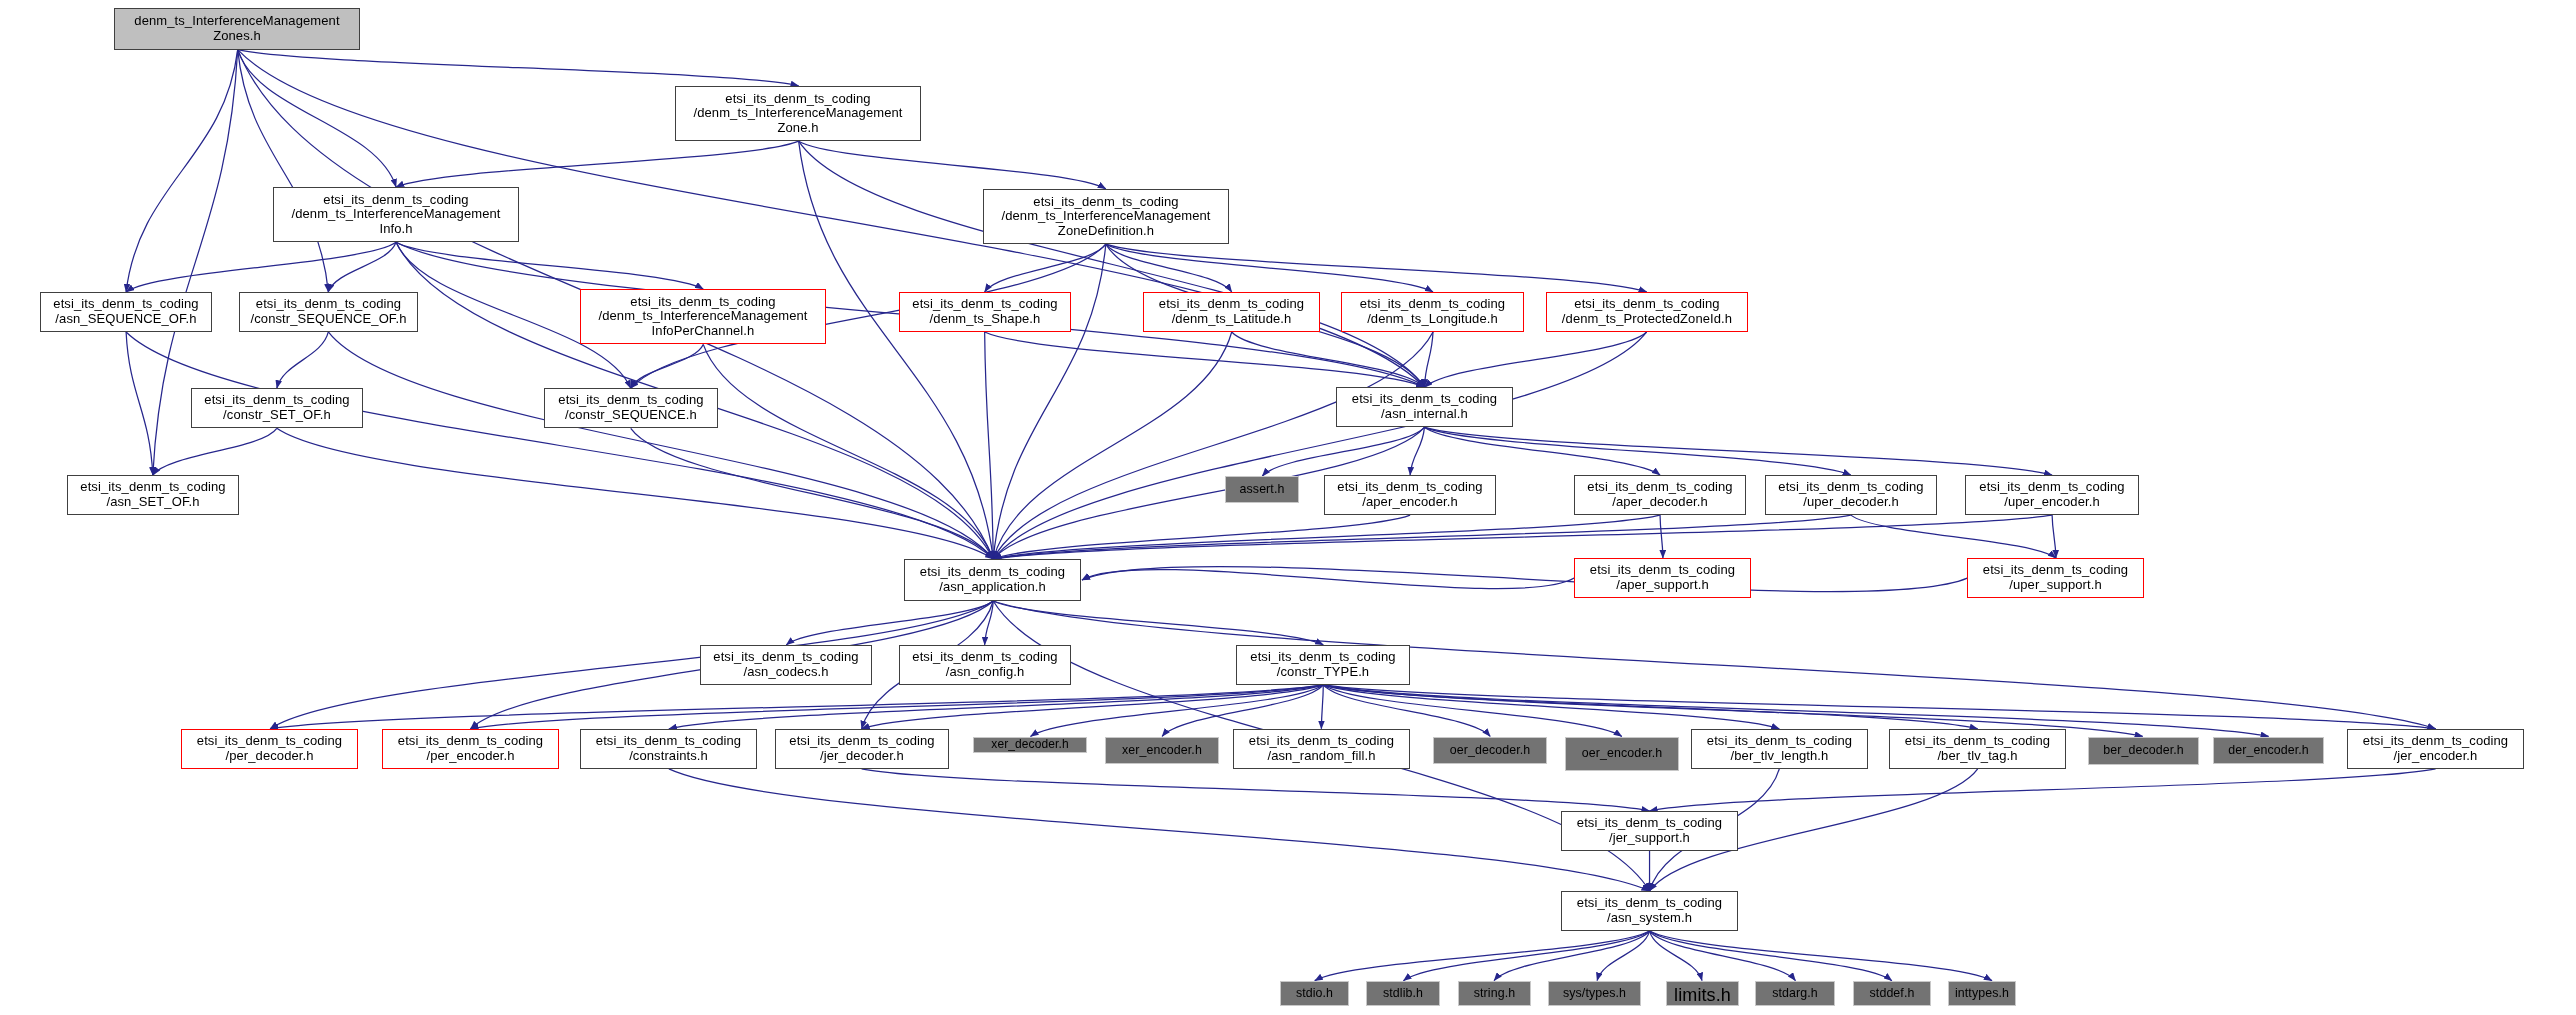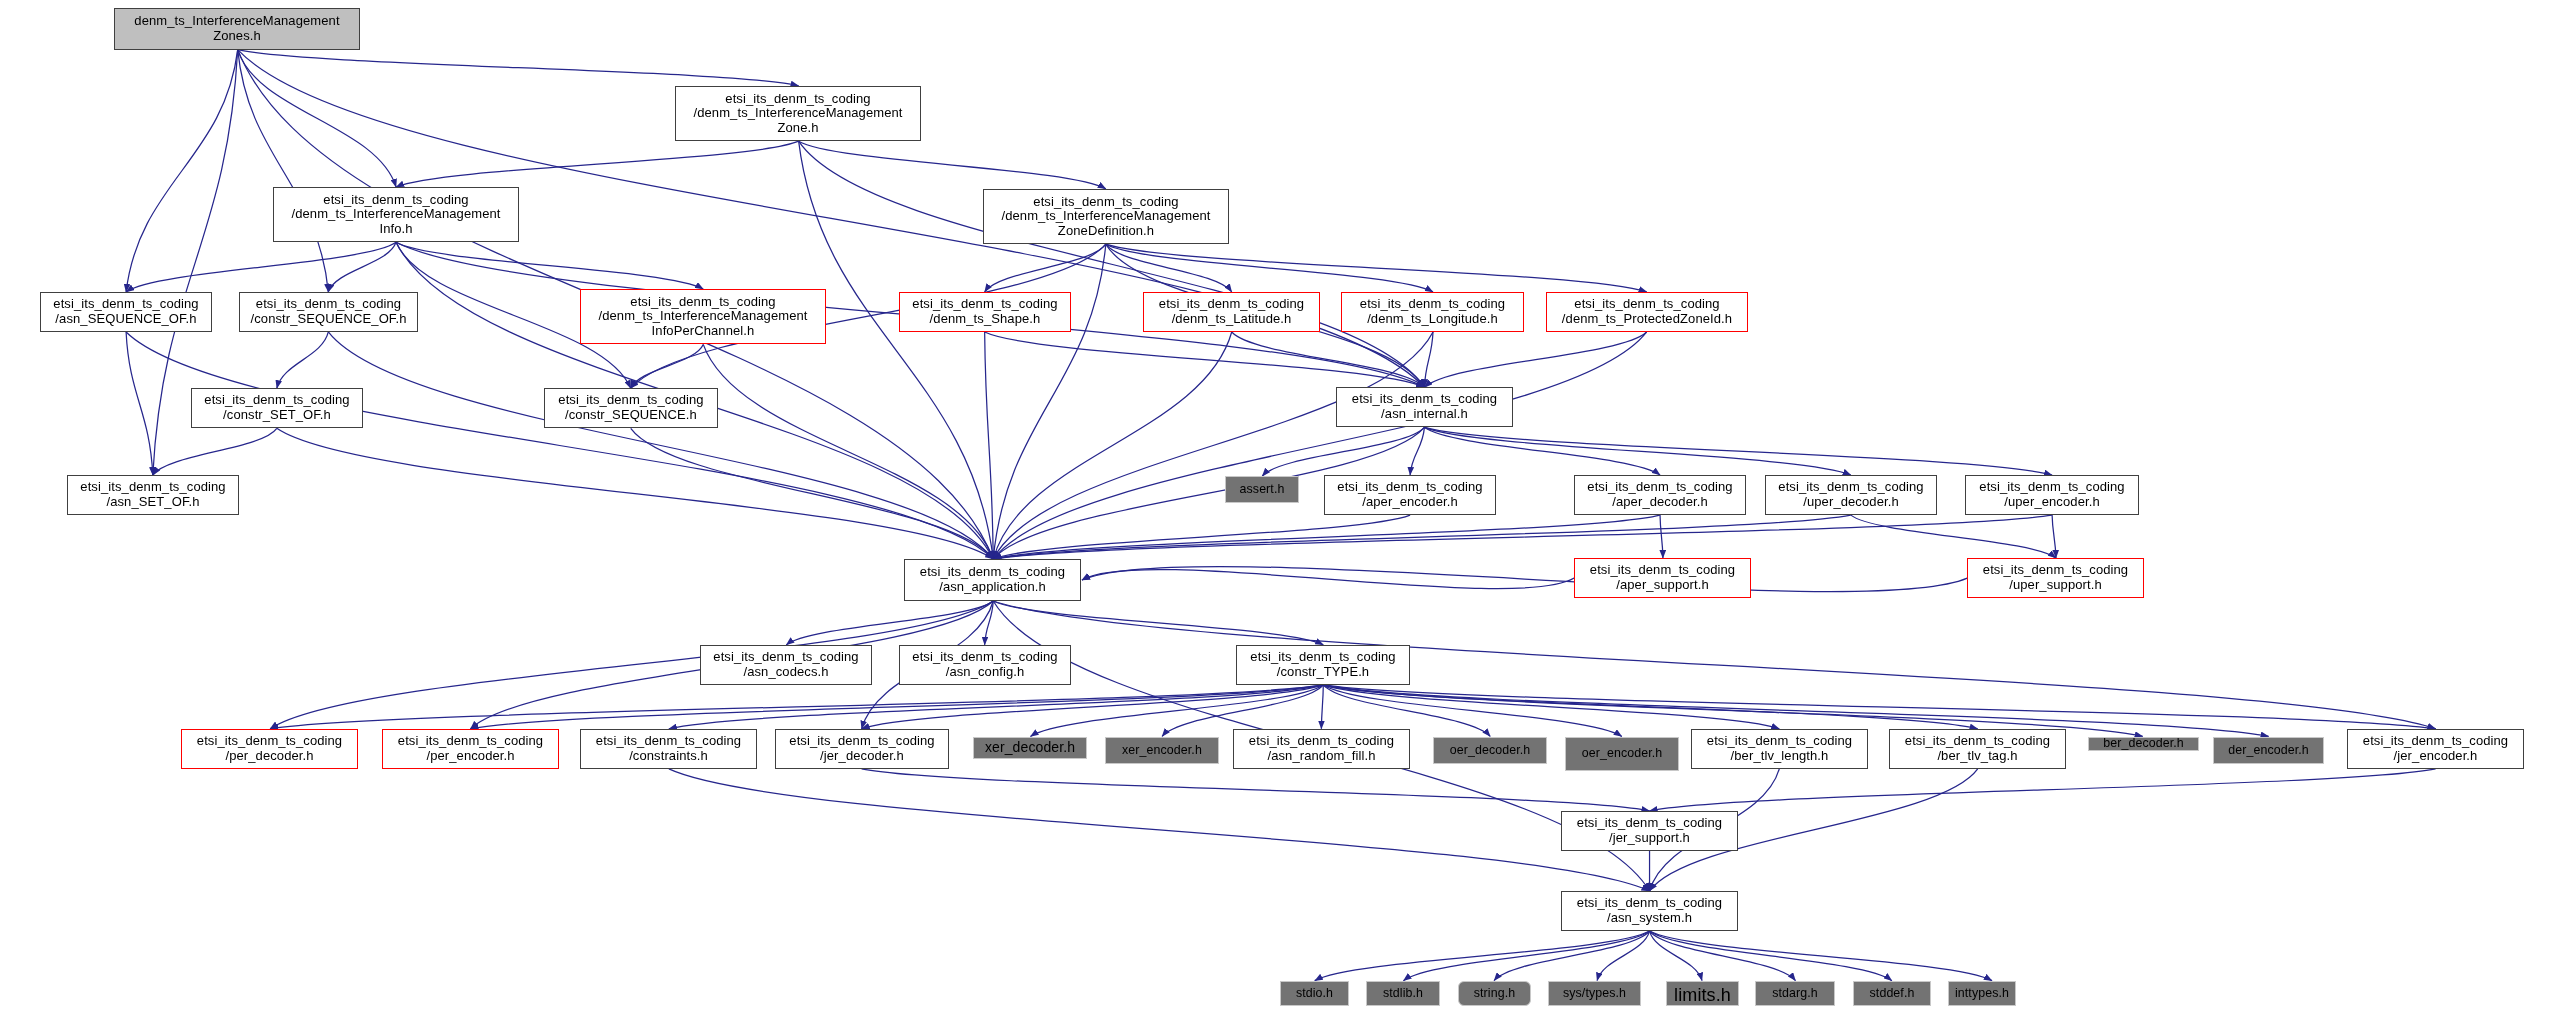--- a/index.html
+++ b/index.html
@@ -177,41 +177,41 @@
       <div class="node" style="left: 1236px; top: 645px; width: 174px; height: 40px;"><span>etsi_its_denm_ts_coding
 /constr_TYPE.h</span></div>
       <div class="node red" style="left: 181px; top: 729px; width: 177px; height: 40px;"><span>etsi_its_denm_ts_coding
 /per_decoder.h</span></div>
       <div class="node red" style="left: 382px; top: 729px; width: 177px; height: 40px;"><span>etsi_its_denm_ts_coding
 /per_encoder.h</span></div>
       <div class="node" style="left: 580px; top: 729px; width: 177px; height: 40px;"><span>etsi_its_denm_ts_coding
 /constraints.h</span></div>
       <div class="node" style="left: 775px; top: 729px; width: 174px; height: 40px;"><span>etsi_its_denm_ts_coding
 /jer_decoder.h</span></div>
-      <div class="node sys" style="left: 973px; top: 737px; width: 114px; height: 22px; font-size: 14px;"><span>xer_decoder.h</span></div>
+      <div class="node sys" style="left: 973px; top: 737px; width: 114px; height: 16px; font-size: 12px;"><span>xer_decoder.h</span></div>
       <div class="node sys" style="left: 1105px; top: 737px; width: 114px; height: 27px; font-size: 12.4px;"><span>xer_encoder.h</span></div>
       <div class="node" style="left: 1233px; top: 729px; width: 177px; height: 40px;"><span>etsi_its_denm_ts_coding
 /asn_random_fill.h</span></div>
       <div class="node sys" style="left: 1433px; top: 737px; width: 114px; height: 27px; font-size: 12.4px;"><span>oer_decoder.h</span></div>
       <div class="node sys" style="left: 1565px; top: 737px; width: 114px; height: 34px; font-size: 12.4px;"><span>oer_encoder.h</span></div>
       <div class="node" style="left: 1691px; top: 729px; width: 177px; height: 40px;"><span>etsi_its_denm_ts_coding
 /ber_tlv_length.h</span></div>
       <div class="node" style="left: 1889px; top: 729px; width: 177px; height: 40px;"><span>etsi_its_denm_ts_coding
 /ber_tlv_tag.h</span></div>
-      <div class="node sys" style="left: 2088px; top: 737px; width: 111px; height: 14px; font-size: 12.4px;"><span>ber_decoder.h</span></div>
+      <div class="node sys" style="left: 2088px; top: 737px; width: 111px; height: 28px; font-size: 12.4px;"><span>ber_decoder.h</span></div>
       <div class="node sys" style="left: 2213px; top: 737px; width: 111px; height: 27px; font-size: 12.4px;"><span>der_encoder.h</span></div>
       <div class="node" style="left: 2347px; top: 729px; width: 177px; height: 40px;"><span>etsi_its_denm_ts_coding
 /jer_encoder.h</span></div>
       <div class="node" style="left: 1561px; top: 811px; width: 177px; height: 40px;"><span>etsi_its_denm_ts_coding
 /jer_support.h</span></div>
       <div class="node" style="left: 1561px; top: 891px; width: 177px; height: 40px;"><span>etsi_its_denm_ts_coding
 /asn_system.h</span></div>
       <div class="node sys" style="left: 1280px; top: 981px; width: 69px; height: 25px; font-size: 12.4px;"><span>stdio.h</span></div>
       <div class="node sys" style="left: 1366px; top: 981px; width: 74px; height: 25px; font-size: 12.4px;"><span>stdlib.h</span></div>
-      <div class="node sys" style="left: 1458px; top: 981px; width: 73px; height: 25px; font-size: 12.4px; border-radius: 6px;"><span>string.h</span></div>
+      <div class="node sys" style="left: 1458px; top: 981px; width: 73px; height: 25px; font-size: 12.4px;"><span>string.h</span></div>
       <div class="node sys" style="left: 1548px; top: 981px; width: 93px; height: 25px; font-size: 12.4px;"><span>sys/types.h</span></div>
       <div class="node sys" style="left: 1666px; top: 981px; width: 73px; height: 25px; font-size: 18px; align-items: flex-end;"><span>limits.h</span></div>
       <div class="node sys" style="left: 1755px; top: 981px; width: 80px; height: 25px; font-size: 12.4px;"><span>stdarg.h</span></div>
       <div class="node sys" style="left: 1853px; top: 981px; width: 78px; height: 25px; font-size: 12.4px;"><span>stddef.h</span></div>
       <div class="node sys" style="left: 1948px; top: 981px; width: 68px; height: 25px; font-size: 12.4px;"><span>inttypes.h</span></div>
     </div>
 </div>
 
 
 </body></html>

